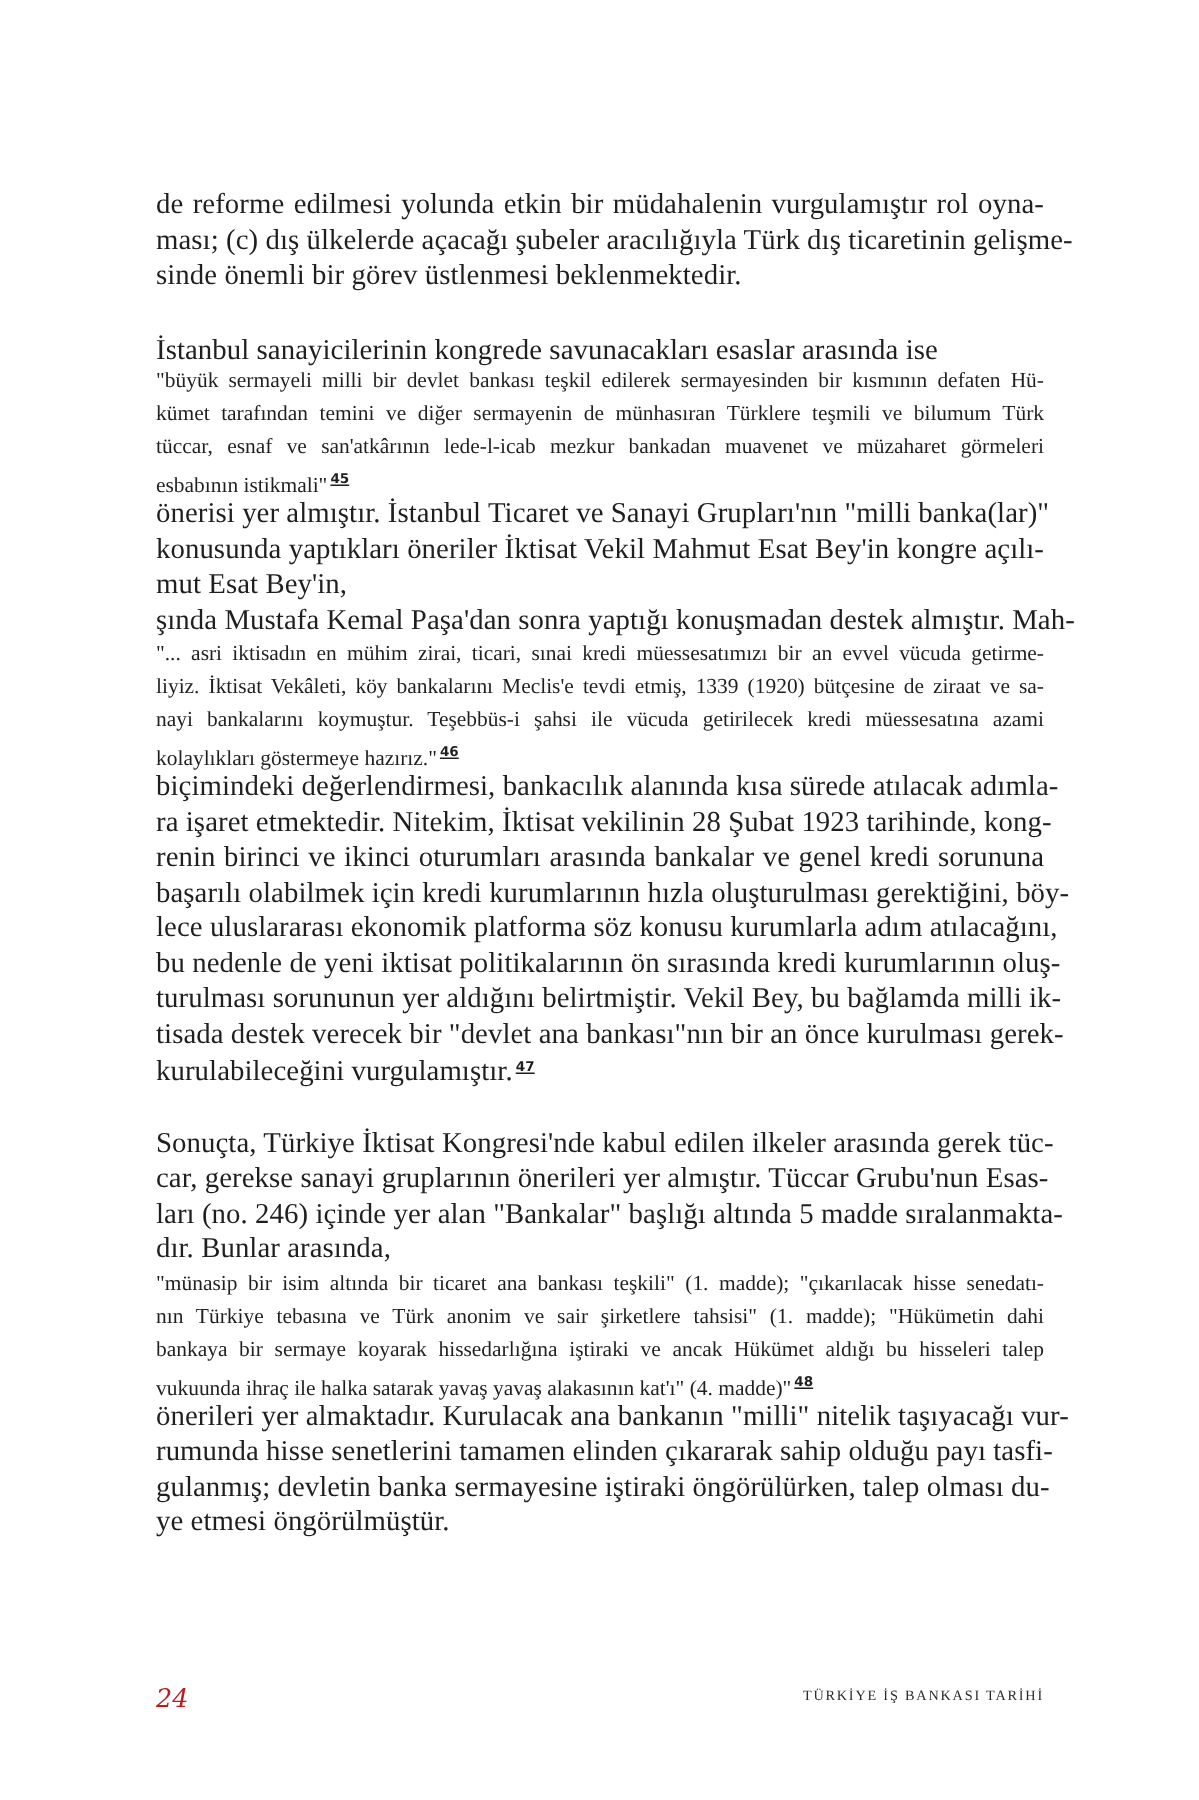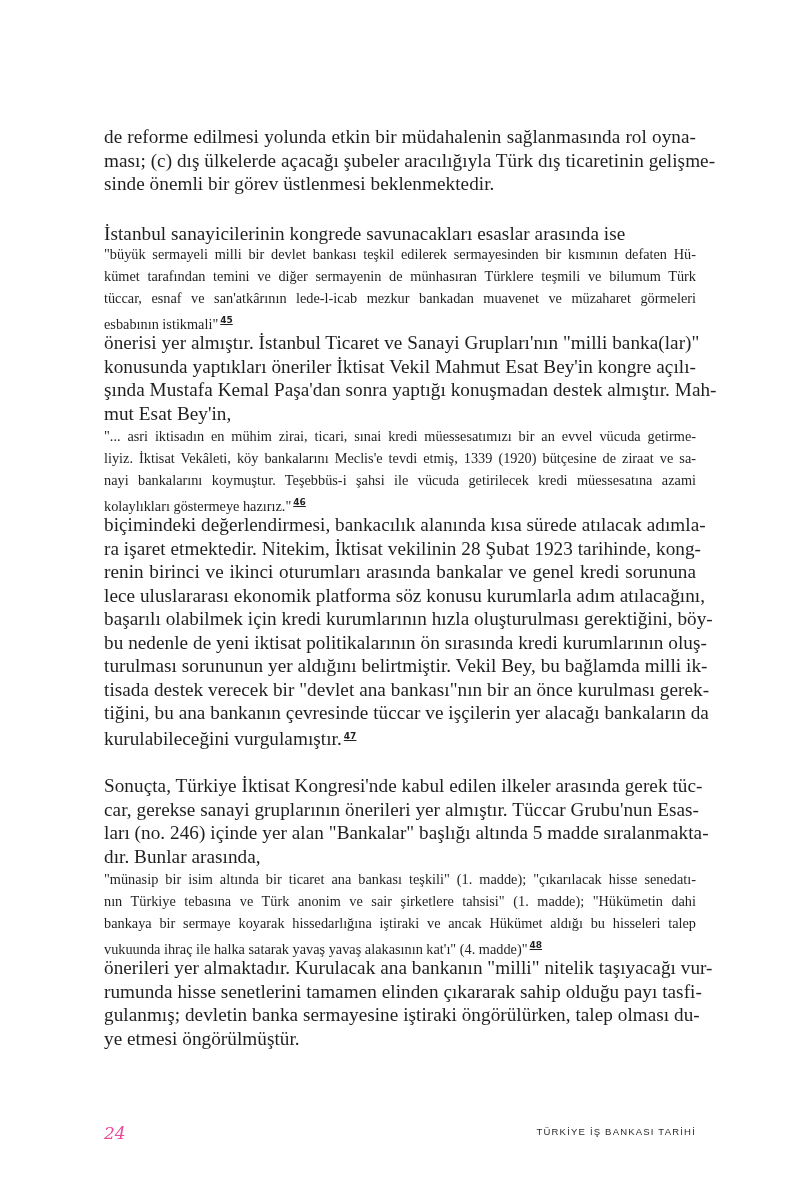--- a/index.html
+++ b/index.html
@@ -64,80 +64,79 @@
       width: 592px;
       height: 24px;
     }
     .page-number {
       position: absolute;
       left: 0;
       top: 0;
       font-family: "DejaVu Serif", "Liberation Serif", serif;
       font-style: italic;
       font-size: 17px;
-      color: #ec4899;
+      color: #b91c1c;
     }
     .running-title {
       position: absolute;
       right: 0;
       top: 3px;
-      font-family: Liberation Sans, sans-serif;
+      font-family: Liberation Serif, serif;
       font-size: 9.5px;
       letter-spacing: 1.2px;
       color: #2a2a2a;
     }
   </style>
 </head>
 <body>
 
 <div class="page">
 
   <div>
-    <div class="body-line">de reforme edilmesi yolunda etkin bir müdahalenin sağlanmasında rol oyna-</div>
+    <div class="body-line">de reforme edilmesi yolunda etkin bir müdahalenin vurgulamıştır rol oyna-</div>
     <div class="body-line">ması; (c) dış ülkelerde açacağı şubeler aracılığıyla Türk dış ticaretinin gelişme-</div>
     <div class="body-line last">sinde önemli bir görev üstlenmesi beklenmektedir.</div>
   </div>
 
   <div class="gap" style="height:26px"></div>
 
   <div>
     <div class="body-line last">İstanbul sanayicilerinin kongrede savunacakları esaslar arasında ise</div>
   </div>
 
   <div style="margin-top:-2px">
     <div class="quote-line">"büyük sermayeli milli bir devlet bankası teşkil edilerek sermayesinden bir kısmının defaten Hü-</div>
     <div class="quote-line">kümet tarafından temini ve diğer sermayenin de münhasıran Türklere teşmili ve bilumum Türk</div>
     <div class="quote-line">tüccar, esnaf ve san'atkârının lede-l-icab mezkur bankadan muavenet ve müzaharet görmeleri</div>
     <div class="quote-line last"><span>esbabının istikmali"</span><span class="sup">45</span></div>
   </div>
 
   <div>
     <div class="body-line">önerisi yer almıştır. İstanbul Ticaret ve Sanayi Grupları'nın "milli banka(lar)"</div>
     <div class="body-line">konusunda yaptıkları öneriler İktisat Vekil Mahmut Esat Bey'in kongre açılı-</div>
+    <div class="body-line last">mut Esat Bey'in,</div>
     <div class="body-line">şında Mustafa Kemal Paşa'dan sonra yaptığı konuşmadan destek almıştır. Mah-</div>
-    <div class="body-line last">mut Esat Bey'in,</div>
   </div>
 
   <div>
     <div class="quote-line">"... asri iktisadın en mühim zirai, ticari, sınai kredi müessesatımızı bir an evvel vücuda getirme-</div>
     <div class="quote-line">liyiz. İktisat Vekâleti, köy bankalarını Meclis'e tevdi etmiş, 1339 (1920) bütçesine de ziraat ve sa-</div>
     <div class="quote-line">nayi bankalarını koymuştur. Teşebbüs-i şahsi ile vücuda getirilecek kredi müessesatına azami</div>
     <div class="quote-line last"><span>kolaylıkları göstermeye hazırız."</span><span class="sup">46</span></div>
   </div>
 
   <div>
     <div class="body-line">biçimindeki değerlendirmesi, bankacılık alanında kısa sürede atılacak adımla-</div>
     <div class="body-line">ra işaret etmektedir. Nitekim, İktisat vekilinin 28 Şubat 1923 tarihinde, kong-</div>
     <div class="body-line">renin birinci ve ikinci oturumları arasında bankalar ve genel kredi sorununa</div>
+    <div class="body-line">başarılı olabilmek için kredi kurumlarının hızla oluşturulması gerektiğini, böy-</div>
     <div class="body-line">lece uluslararası ekonomik platforma söz konusu kurumlarla adım atılacağını,</div>
-    <div class="body-line">başarılı olabilmek için kredi kurumlarının hızla oluşturulması gerektiğini, böy-</div>
     <div class="body-line">bu nedenle de yeni iktisat politikalarının ön sırasında kredi kurumlarının oluş-</div>
     <div class="body-line">turulması sorununun yer aldığını belirtmiştir. Vekil Bey, bu bağlamda milli ik-</div>
     <div class="body-line">tisada destek verecek bir "devlet ana bankası"nın bir an önce kurulması gerek-</div>
-    <div class="body-line">tiğini, bu ana bankanın çevresinde tüccar ve işçilerin yer alacağı bankaların da</div>
     <div class="body-line last"><span>kurulabileceğini vurgulamıştır.</span><span class="sup">47</span></div>
   </div>
 
   <div class="gap" style="height:26px"></div>
 
   <div>
     <div class="body-line">Sonuçta, Türkiye İktisat Kongresi'nde kabul edilen ilkeler arasında gerek tüc-</div>
     <div class="body-line">car, gerekse sanayi gruplarının önerileri yer almıştır. Tüccar Grubu'nun Esas-</div>
     <div class="body-line">ları (no. 246) içinde yer alan "Bankalar" başlığı altında 5 madde sıralanmakta-</div>
     <div class="body-line last">dır. Bunlar arasında,</div>

